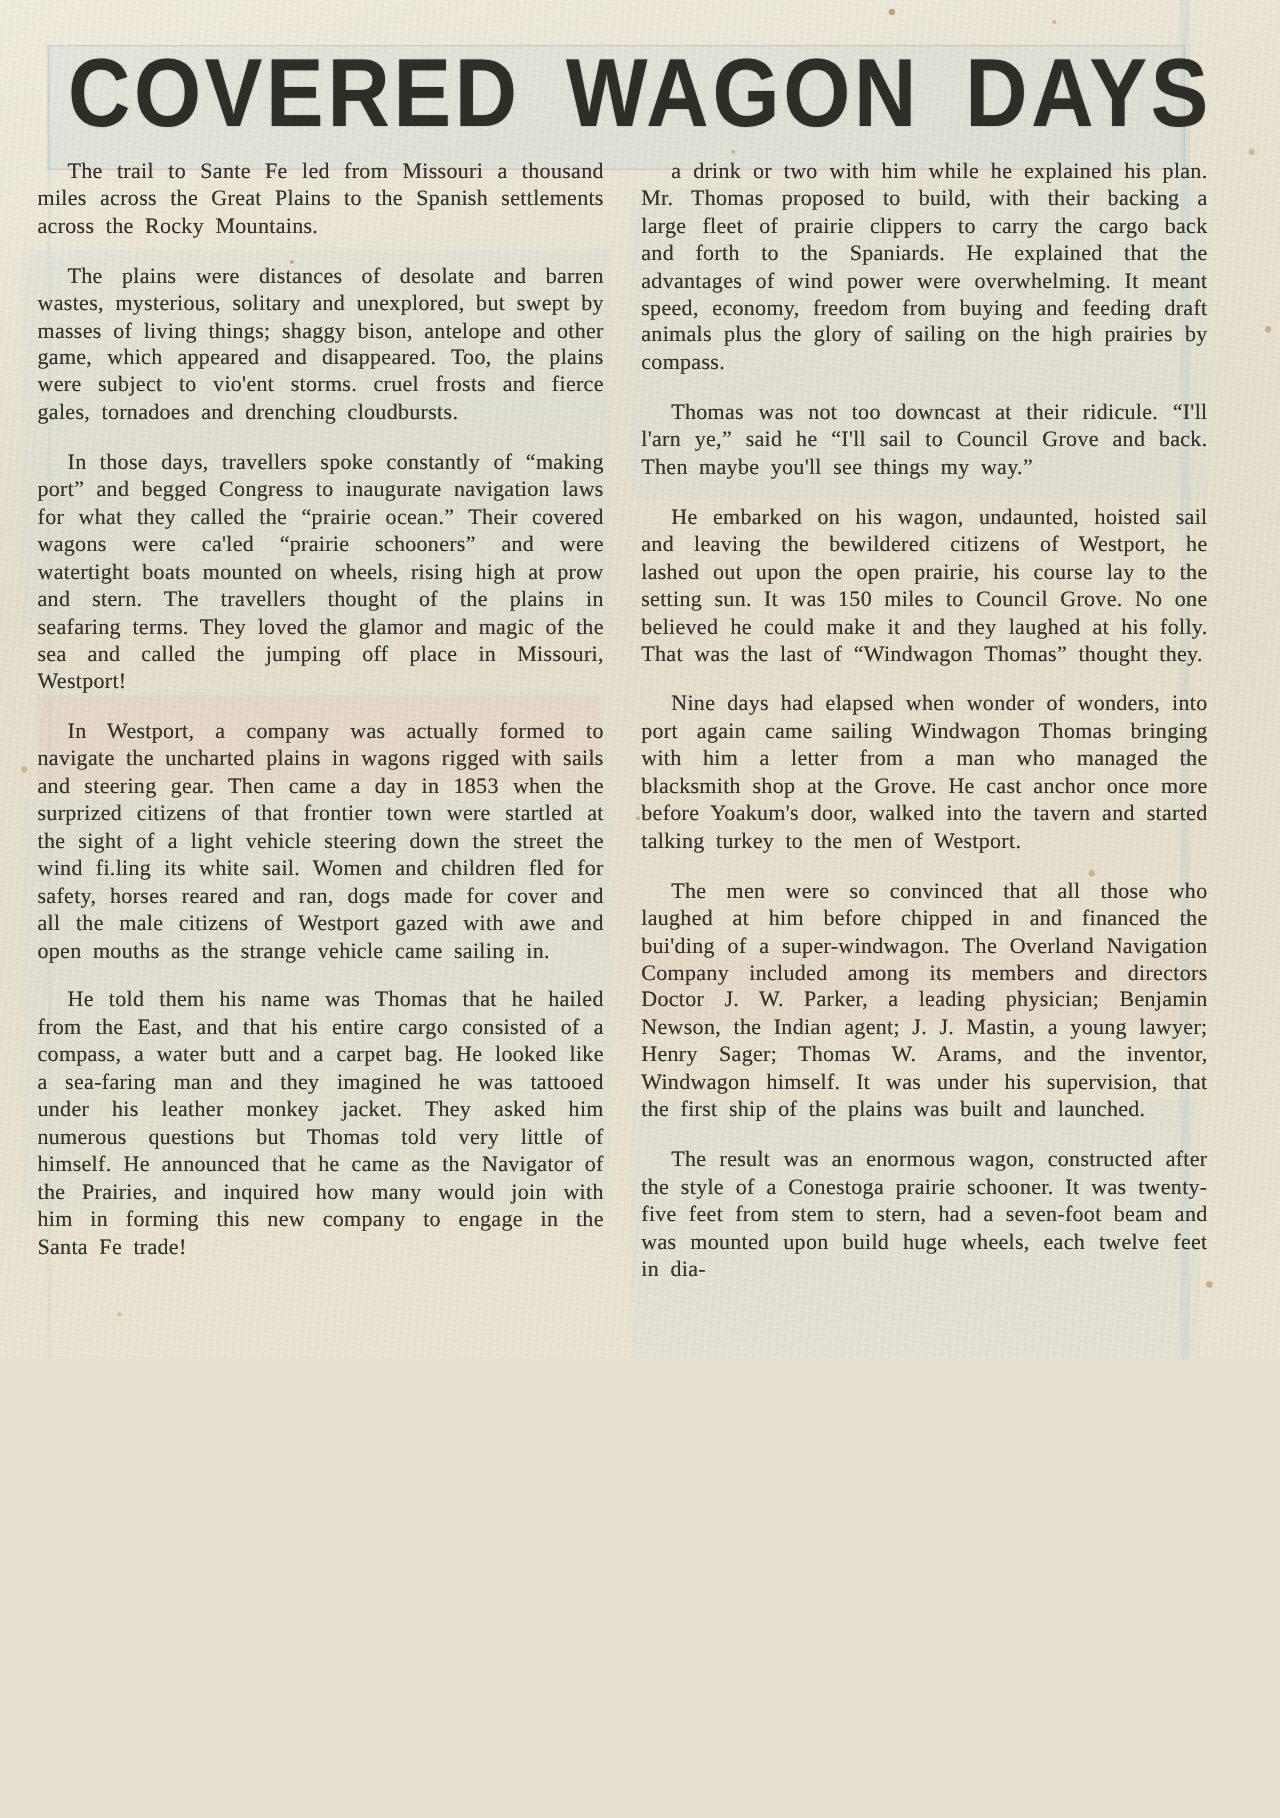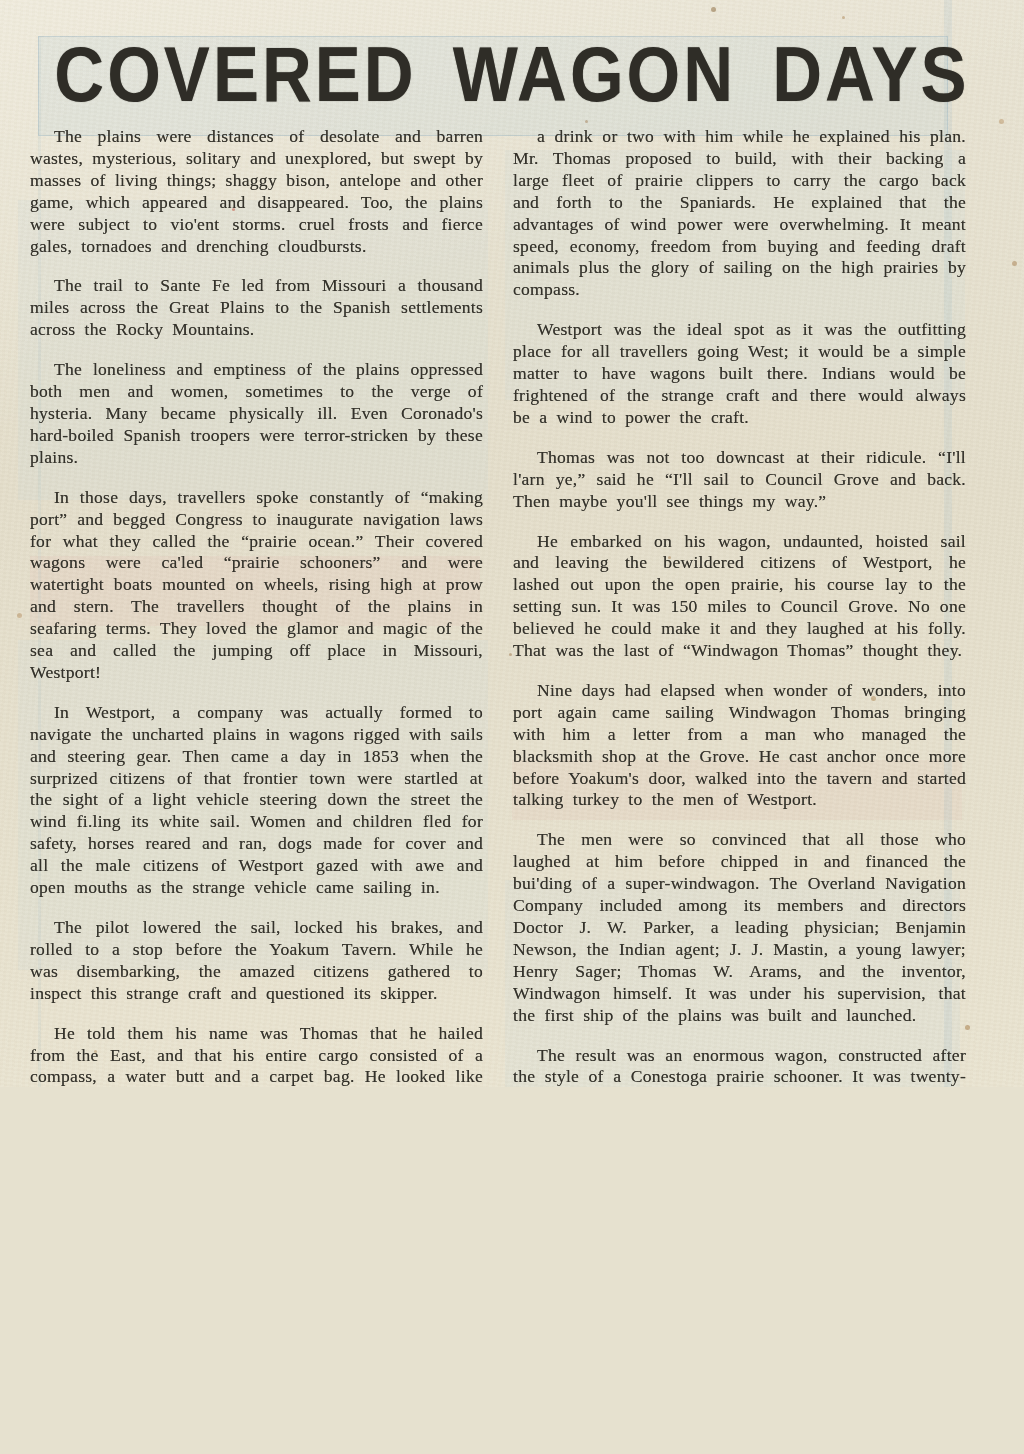--- a/index.html
+++ b/index.html
@@ -108,31 +108,28 @@
   <div class="tint t-bottom-strip"></div>
   <div class="tint t-right-edge"></div>
   <div class="tint t-left-edge"></div>
   <div class="specks"></div>
   <div class="grain"></div>
 
   <div class="title">COVERED WAGON DAYS</div>
 
   <div class="columns">
     <div class="col">
+      <p>The trail to Sante Fe led from Missouri a thousand miles across the Great Plains to the Spanish settlements across the Rocky Mountains.</p>
       <p>The plains were distances of desolate and barren wastes, mysterious, solitary and unexplored, but swept by masses of living things; shaggy bison, antelope and other game, which appeared and disappeared. Too, the plains were subject to vio'ent storms. cruel frosts and fierce gales, tornadoes and drenching cloudbursts.</p>
-      <p>The trail to Sante Fe led from Missouri a thousand miles across the Great Plains to the Spanish settlements across the Rocky Mountains.</p>
-      <p>The loneliness and emptiness of the plains oppressed both men and women, sometimes to the verge of hysteria. Many became physically ill. Even Coronado's hard-boiled Spanish troopers were terror-stricken by these plains.</p>
       <p>In those days, travellers spoke constantly of “making port” and begged Congress to inaugurate navigation laws for what they called the “prairie ocean.” Their covered wagons were ca'led “prairie schooners” and were watertight boats mounted on wheels, rising high at prow and stern. The travellers thought of the plains in seafaring terms. They loved the glamor and magic of the sea and called the jumping off place in Missouri, Westport!</p>
       <p>In Westport, a company was actually formed to navigate the uncharted plains in wagons rigged with sails and steering gear. Then came a day in 1853 when the surprized citizens of that frontier town were startled at the sight of a light vehicle steering down the street the wind fi.ling its white sail. Women and children fled for safety, horses reared and ran, dogs made for cover and all the male citizens of Westport gazed with awe and open mouths as the strange vehicle came sailing in.</p>
-      <p>The pilot lowered the sail, locked his brakes, and rolled to a stop before the Yoakum Tavern. While he was disembarking, the amazed citizens gathered to inspect this strange craft and questioned its skipper.</p>
       <p>He told them his name was Thomas that he hailed from the East, and that his entire cargo consisted of a compass, a water butt and a carpet bag. He looked like a sea-faring man and they imagined he was tattooed under his leather monkey jacket. They asked him numerous questions but Thomas told very little of himself. He announced that he came as the Navigator of the Prairies, and inquired how many would join with him in forming this new company to engage in the Santa Fe trade!</p>
     </div>
     <div class="col">
       <p>a drink or two with him while he explained his plan. Mr. Thomas proposed to build, with their backing a large fleet of prairie clippers to carry the cargo back and forth to the Spaniards. He explained that the advantages of wind power were overwhelming. It meant speed, economy, freedom from buying and feeding draft animals plus the glory of sailing on the high prairies by compass.</p>
-      <p>Westport was the ideal spot as it was the outfitting place for all travellers going West; it would be a simple matter to have wagons built there. Indians would be frightened of the strange craft and there would always be a wind to power the craft.</p>
       <p>Thomas was not too downcast at their ridicule. “I'll l'arn ye,” said he “I'll sail to Council Grove and back. Then maybe you'll see things my way.”</p>
       <p>He embarked on his wagon, undaunted, hoisted sail and leaving the bewildered citizens of Westport, he lashed out upon the open prairie, his course lay to the setting sun. It was 150 miles to Council Grove. No one believed he could make it and they laughed at his folly. That was the last of “Windwagon Thomas” thought they.</p>
       <p>Nine days had elapsed when wonder of wonders, into port again came sailing Windwagon Thomas bringing with him a letter from a man who managed the blacksmith shop at the Grove. He cast anchor once more before Yoakum's door, walked into the tavern and started talking turkey to the men of Westport.</p>
       <p>The men were so convinced that all those who laughed at him before chipped in and financed the bui'ding of a super-windwagon. The Overland Navigation Company included among its members and directors Doctor J. W. Parker, a leading physician; Benjamin Newson, the Indian agent; J. J. Mastin, a young lawyer; Henry Sager; Thomas W. Arams, and the inventor, Windwagon himself. It was under his supervision, that the first ship of the plains was built and launched.</p>
       <p>The result was an enormous wagon, constructed after the style of a Conestoga prairie schooner. It was twenty-five feet from stem to stern, had a seven-foot beam and was mounted upon build huge wheels, each twelve feet in dia-</p>
     </div>
   </div>
 </div>
 
 </body></html>

